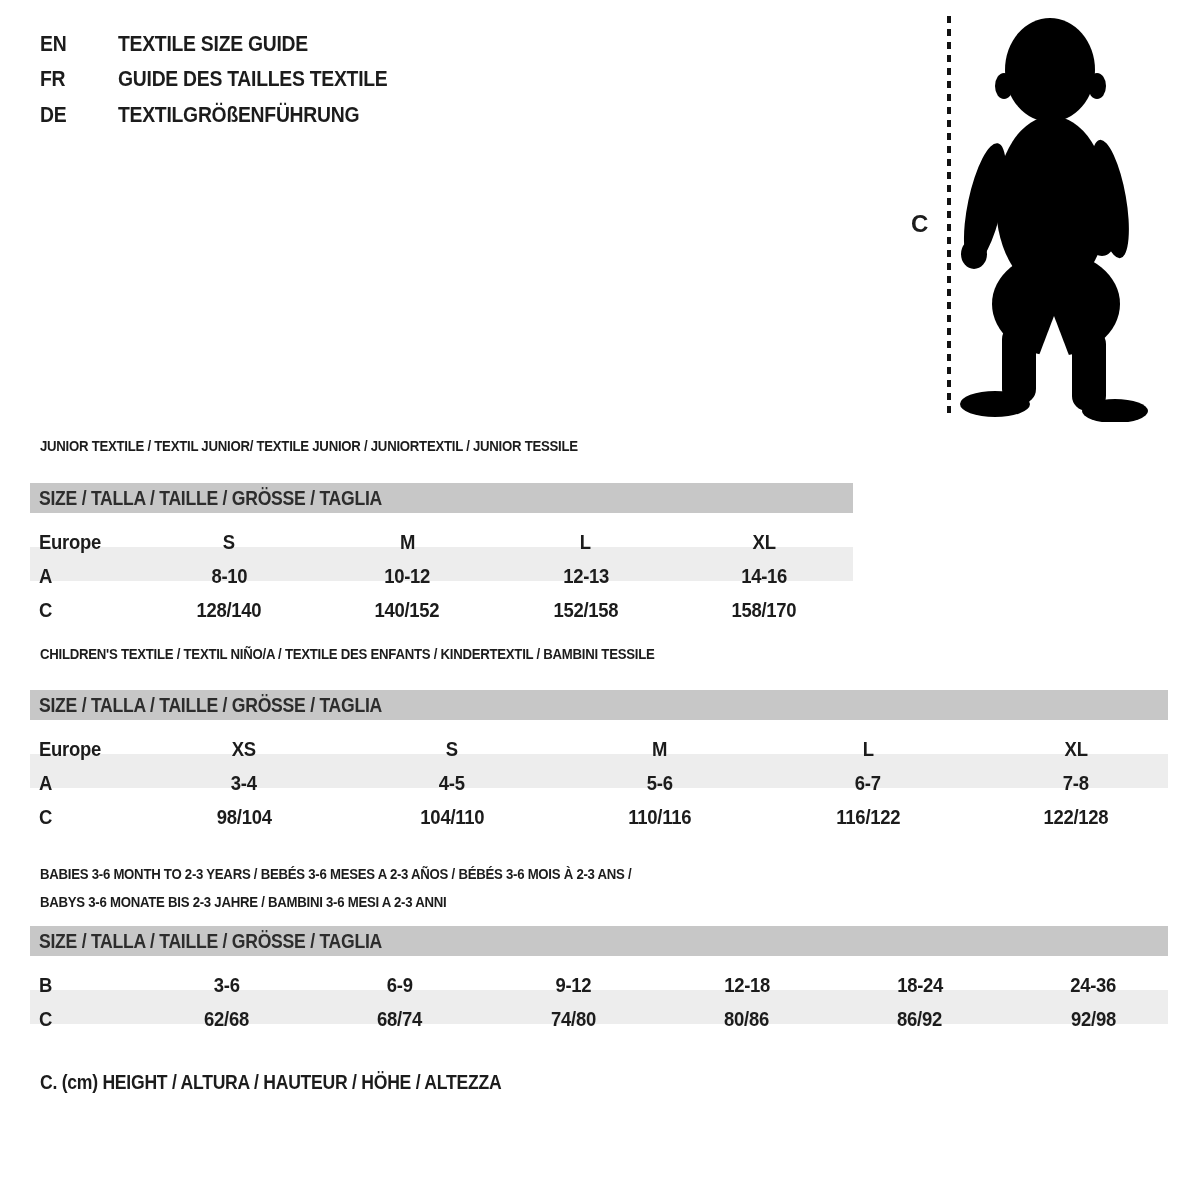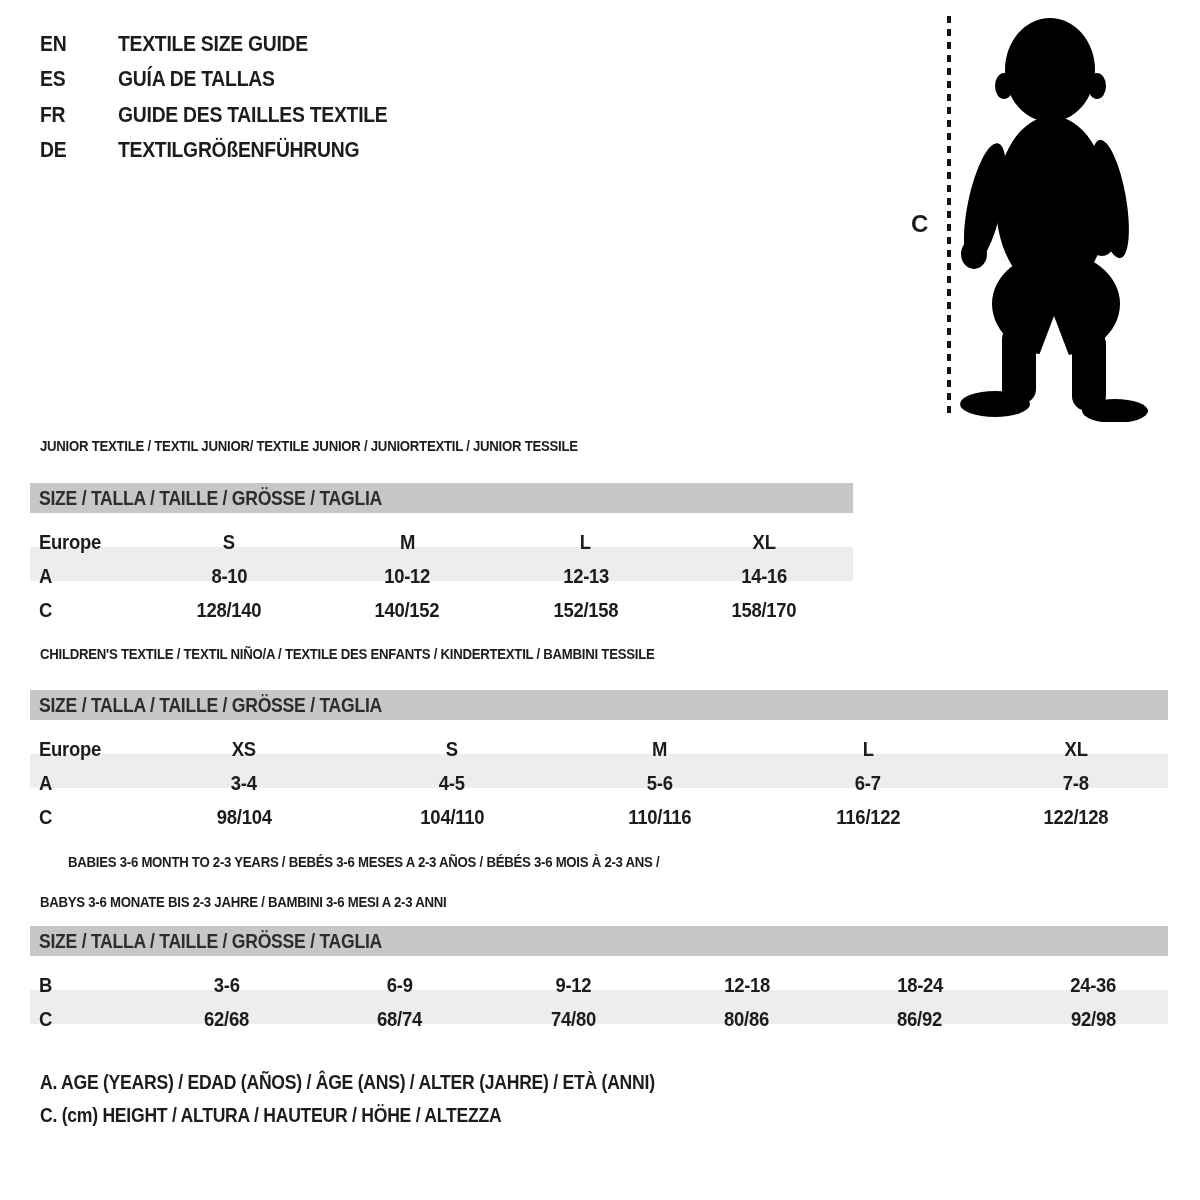--- a/index.html
+++ b/index.html
@@ -42,24 +42,20 @@
 </style>
 </head>
 <body>
 
 <div class="canvas">
 
   <div class="lang-block">
     <div class="lang-row">
       <span class="lang-code"><span class="cond left">EN</span></span>
       <span class="cond left">TEXTILE SIZE GUIDE</span>
-    </div>
-    <div class="lang-row">
-      <span class="lang-code"><span class="cond left">ES</span></span>
-      <span class="cond left">GUÍA DE TALLAS</span>
     </div>
     <div class="lang-row">
       <span class="lang-code"><span class="cond left">FR</span></span>
       <span class="cond left">GUIDE DES TAILLES TEXTILE</span>
     </div>
     <div class="lang-row">
       <span class="lang-code"><span class="cond left">DE</span></span>
       <span class="cond left">TEXTILGRÖßENFÜHRUNG</span>
     </div>
   </div>
@@ -144,21 +140,21 @@
         <div class="tcell"><span class="cond">98/104</span></div>
         <div class="tcell"><span class="cond">104/110</span></div>
         <div class="tcell"><span class="cond">110/116</span></div>
         <div class="tcell"><span class="cond">116/122</span></div>
         <div class="tcell"><span class="cond">122/128</span></div>
       </div>
     </div>
   </div>
 
   <div class="sec" style="top:853px;">
-    <div class="sec-title" style="top:0;margin-left:28px;"><span class="cond left">BABIES 3-6 MONTH TO 2-3 YEARS / BEBÉS 3-6 MESES A 2-3 AÑOS / BÉBÉS 3-6 MOIS À 2-3 ANS /</span></div>
+    <div class="sec-title" style="top:12px;"><span class="cond left">BABIES 3-6 MONTH TO 2-3 YEARS / BEBÉS 3-6 MESES A 2-3 AÑOS / BÉBÉS 3-6 MOIS À 2-3 ANS /</span></div>
     <div class="sec-title" style="top:40px;"><span class="cond left">BABYS 3-6 MONATE BIS 2-3 JAHRE / BAMBINI 3-6 MESI A 2-3 ANNI</span></div>
     <div class="table w-full" style="top:73px;">
       <div class="size-bar">
           <span class="cond left">SIZE / TALLA / TAILLE / GRÖSSE / TAGLIA</span>
         </div>
       <div class="trow">
         <div class="tcell lab"><span class="cond left">B</span></div>
         <div class="tcell"><span class="cond">3-6</span></div>
         <div class="tcell"><span class="cond">6-9</span></div>
         <div class="tcell"><span class="cond">9-12</span></div>
@@ -172,17 +168,16 @@
         <div class="tcell"><span class="cond">68/74</span></div>
         <div class="tcell"><span class="cond">74/80</span></div>
         <div class="tcell"><span class="cond">80/86</span></div>
         <div class="tcell"><span class="cond">86/92</span></div>
         <div class="tcell"><span class="cond">92/98</span></div>
       </div>
     </div>
   </div>
 
   <div class="legend">
-    <div class="legend-line"><span class="cond left">A. AGE (YEARS) / EDAD (AÑOS) / ÂGE (ANS) / ALTER (JAHRE) / ETÀ (ANNI)</span></div>
     <div class="legend-line"><span class="cond left">C. (cm) HEIGHT / ALTURA / HAUTEUR / HÖHE / ALTEZZA</span></div>
   </div>
 
 </div>
 
 </body></html>

